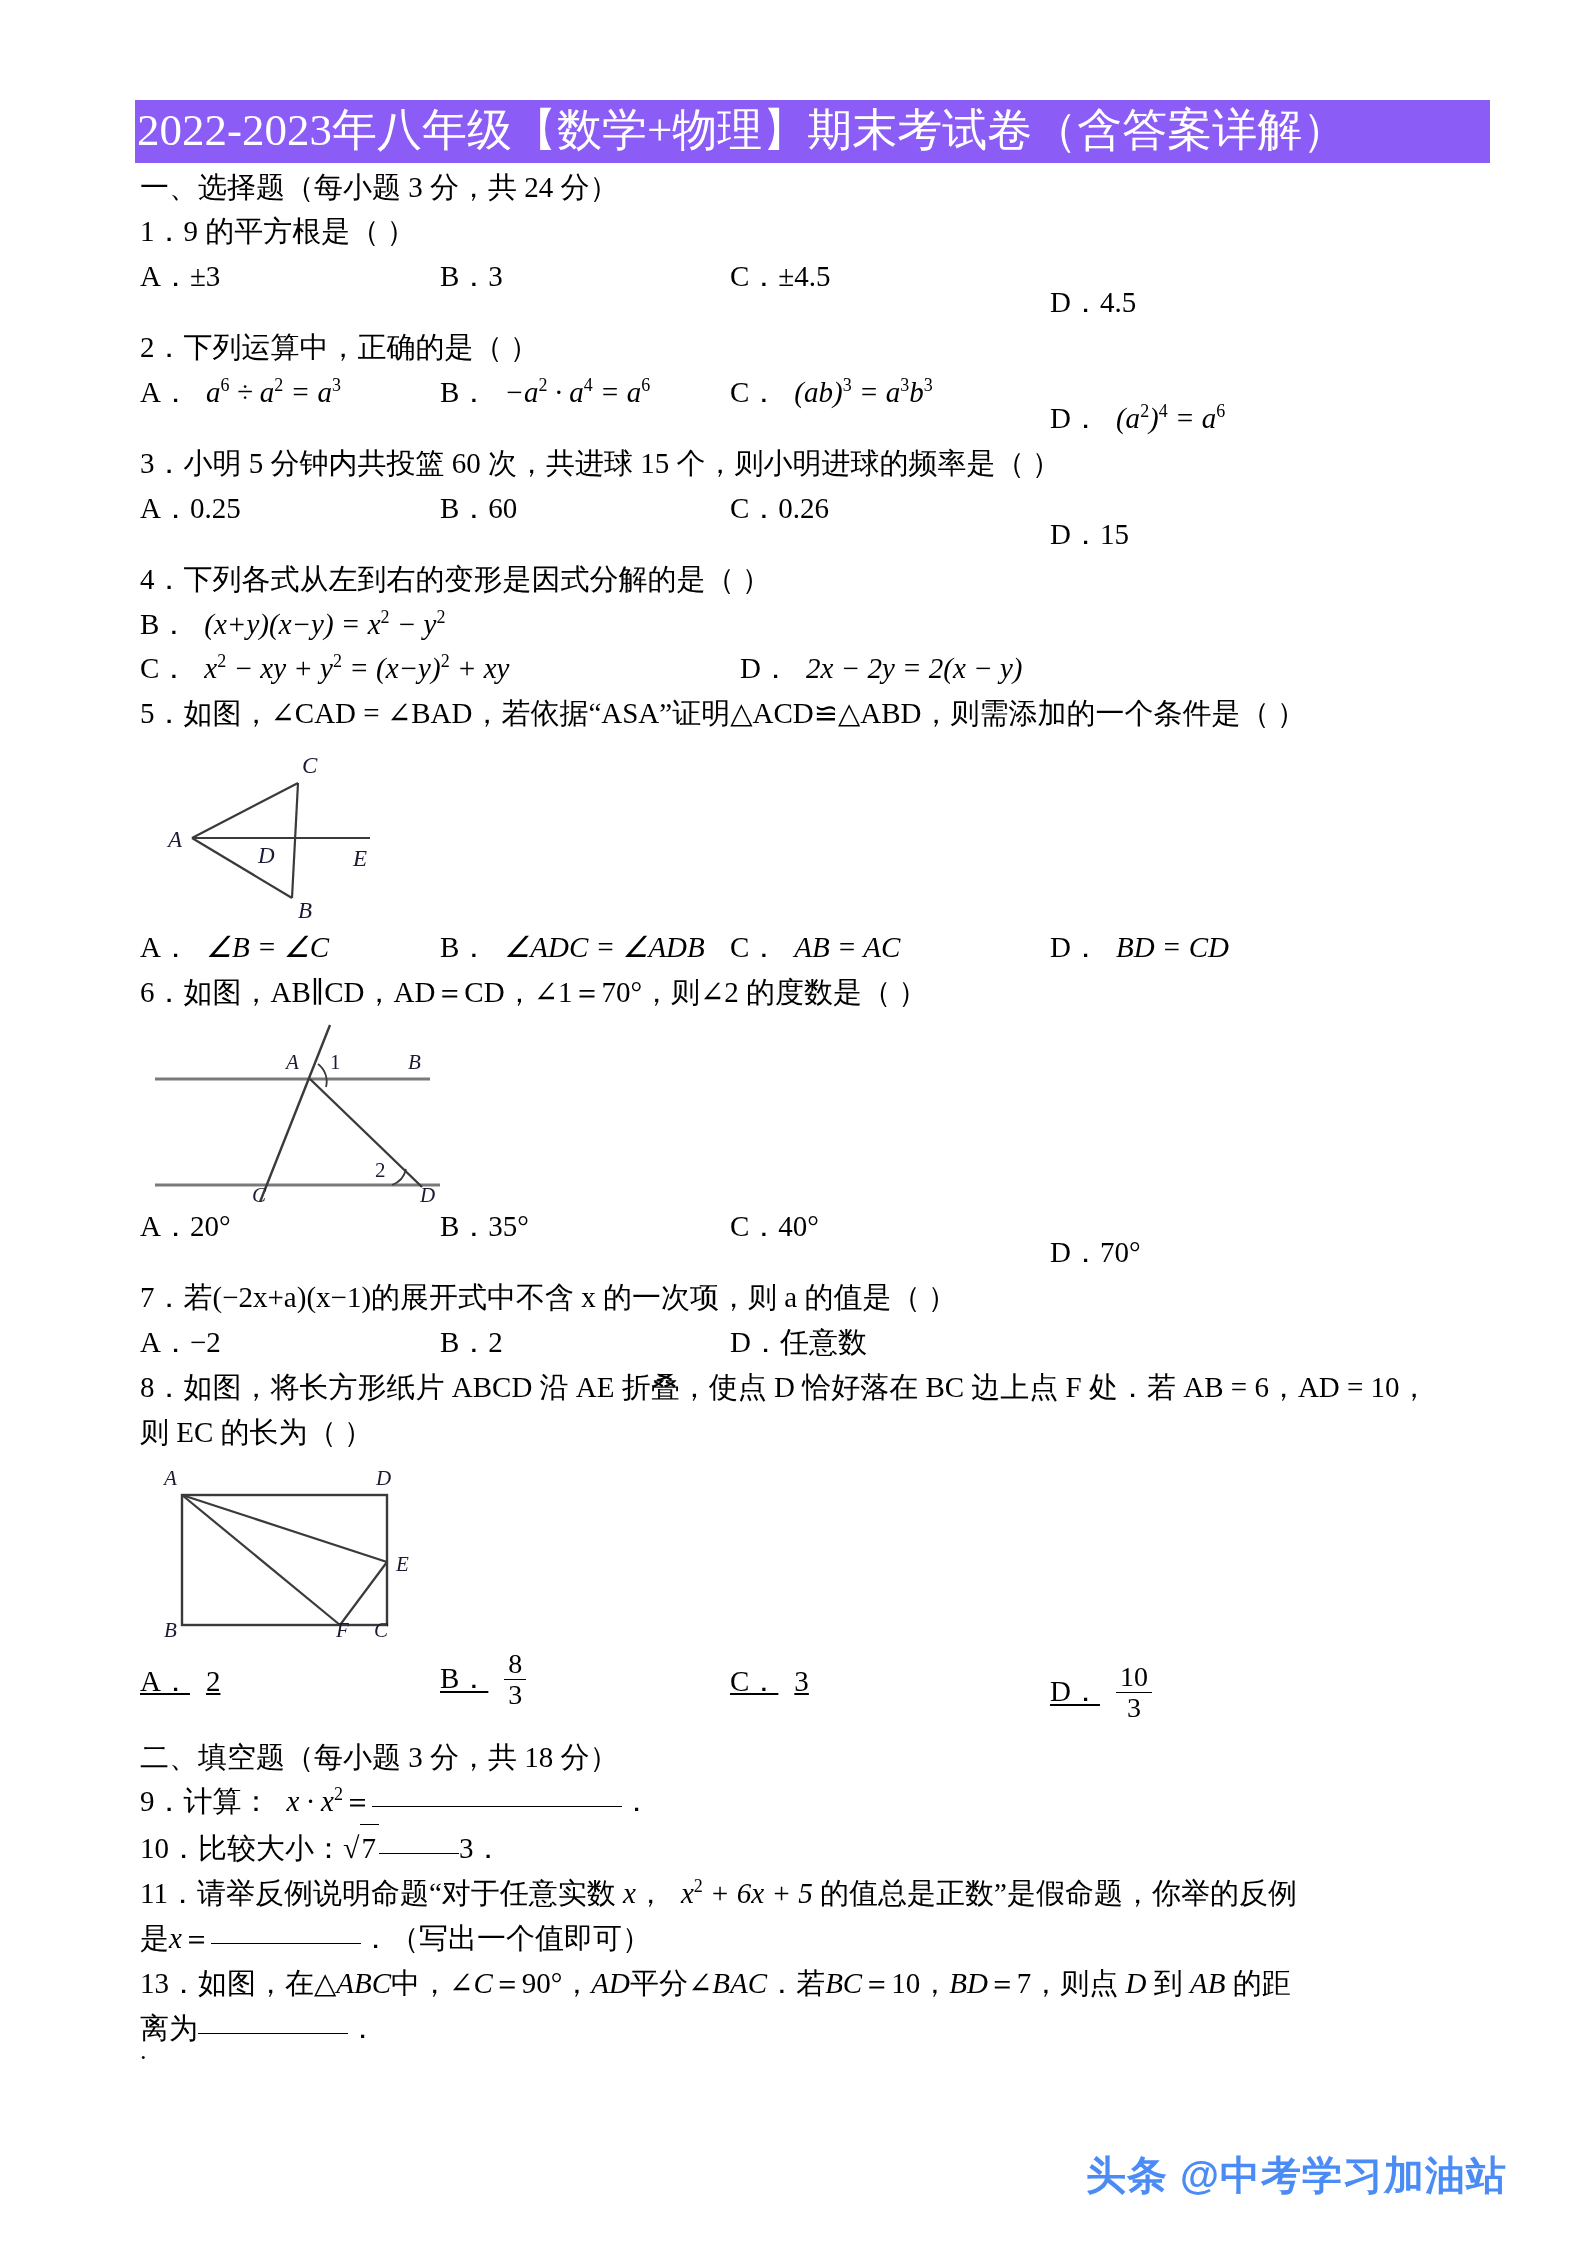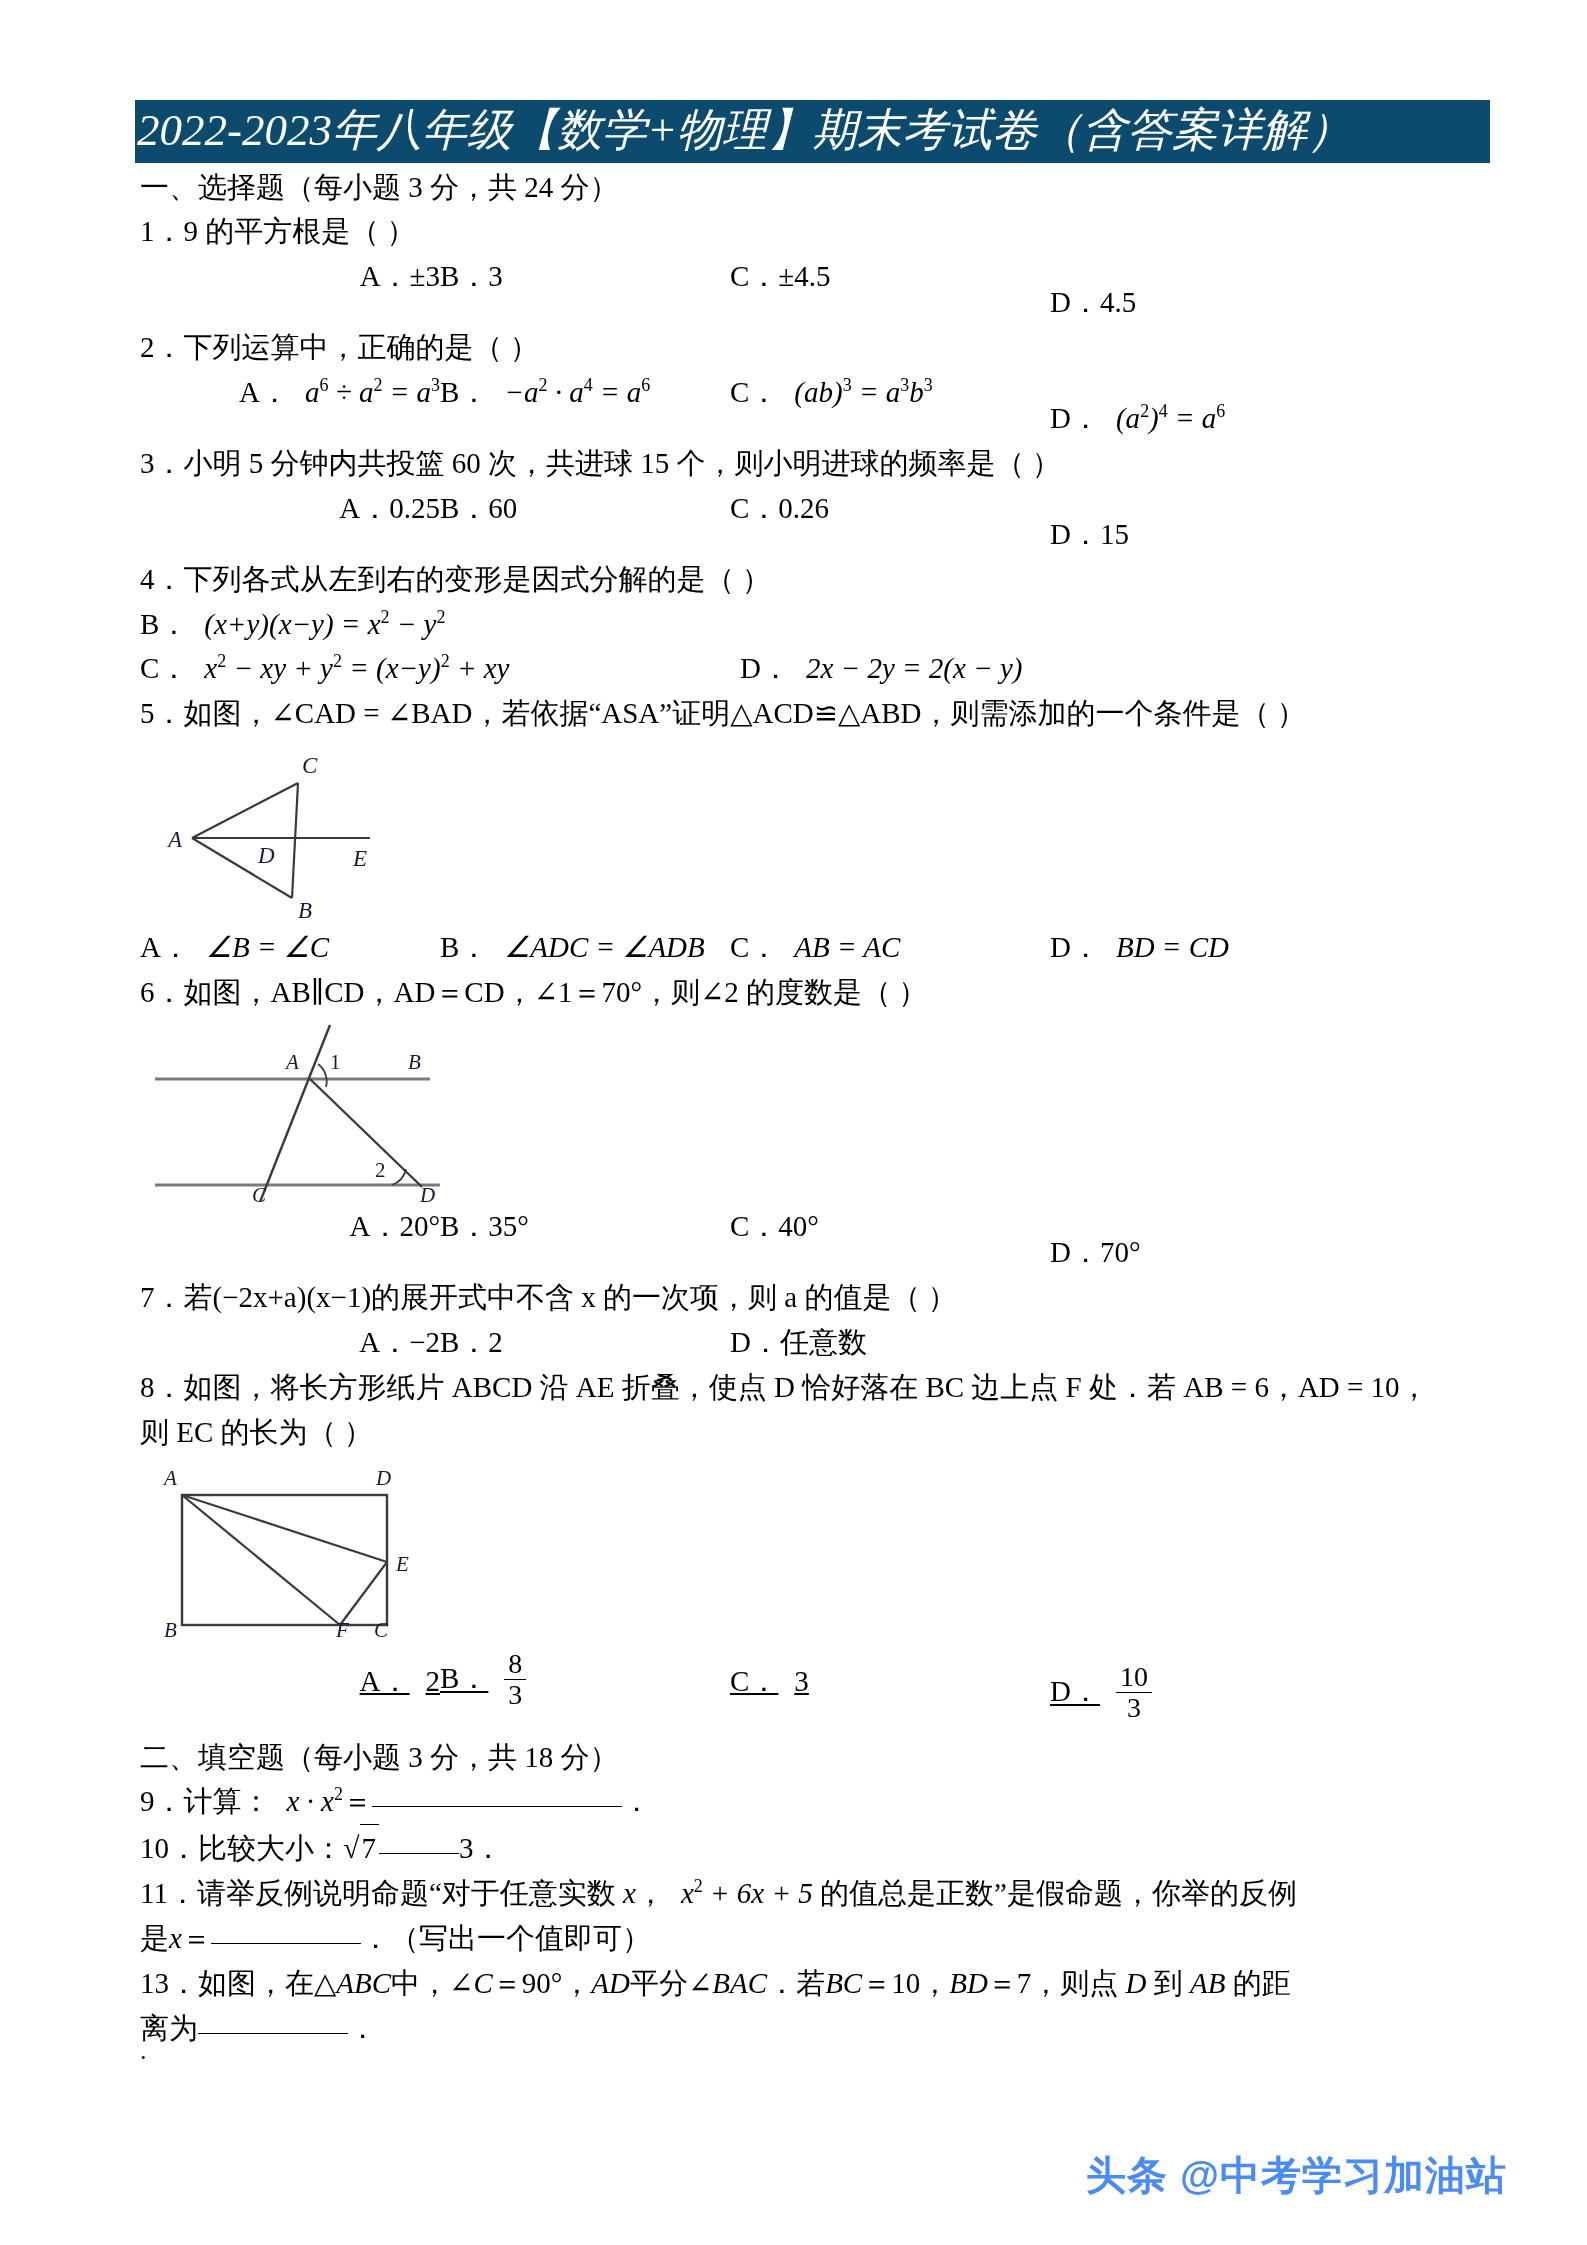--- a/index.html
+++ b/index.html
@@ -22,32 +22,31 @@
     height: 2245px;
   }
   .content {
     position: absolute;
     left: 140px;
     top: 100px;
     width: 1350px;
   }
   
   .title-banner {
-    background: #0c4a6e;
+    background: #8b5cf6;
     color: #ffffff;
     font-size: 45px;
     line-height: 1.22;
     font-weight: 400;
     letter-spacing: 0px;
     white-space: nowrap;
     padding: 3px 2px 5px 2px;
     font-family: "Liberation Serif", "DejaVu Serif", serif;
     margin-left: -5px;
     margin-bottom: 2px;
-    font-style: italic;
   }
   .sec-head {
     font-size: 29px;
     line-height: 1.52;
     white-space: nowrap;
   }
   .qline {
     font-size: 29px;
     line-height: 1.55;
     white-space: nowrap;
@@ -56,21 +55,21 @@
   .opts {
     display: flex;
     font-size: 29px;
     line-height: 1.55;
     width: 1320px;
   }
   .opts > .op {
     flex: 0 0 auto;
     white-space: nowrap;
   }
-  .opts.c4 > .op:nth-child(1) { width: 300px; text-align: right; }
+  .opts.c4 > .op:nth-child(1) { width: 300px; }
   .opts.c4 > .op:nth-child(2) { width: 290px; }
   .opts.c4 > .op:nth-child(3) { width: 320px; }
   .opts.c4 > .op:nth-child(4) { width: 300px; margin-top: 26px; }
   .opts.c2 > .op:nth-child(1) { width: 600px; }
   .opts.c2 > .op:nth-child(2) { width: 600px; }
   .opts.frac { align-items: center; height: 86px; text-decoration: underline; }
 
   
   .mi { font-style: italic; font-family: Liberation Serif, serif; }
   sup.exn { font-size: 0.62em; vertical-align: super; font-style: normal; }

